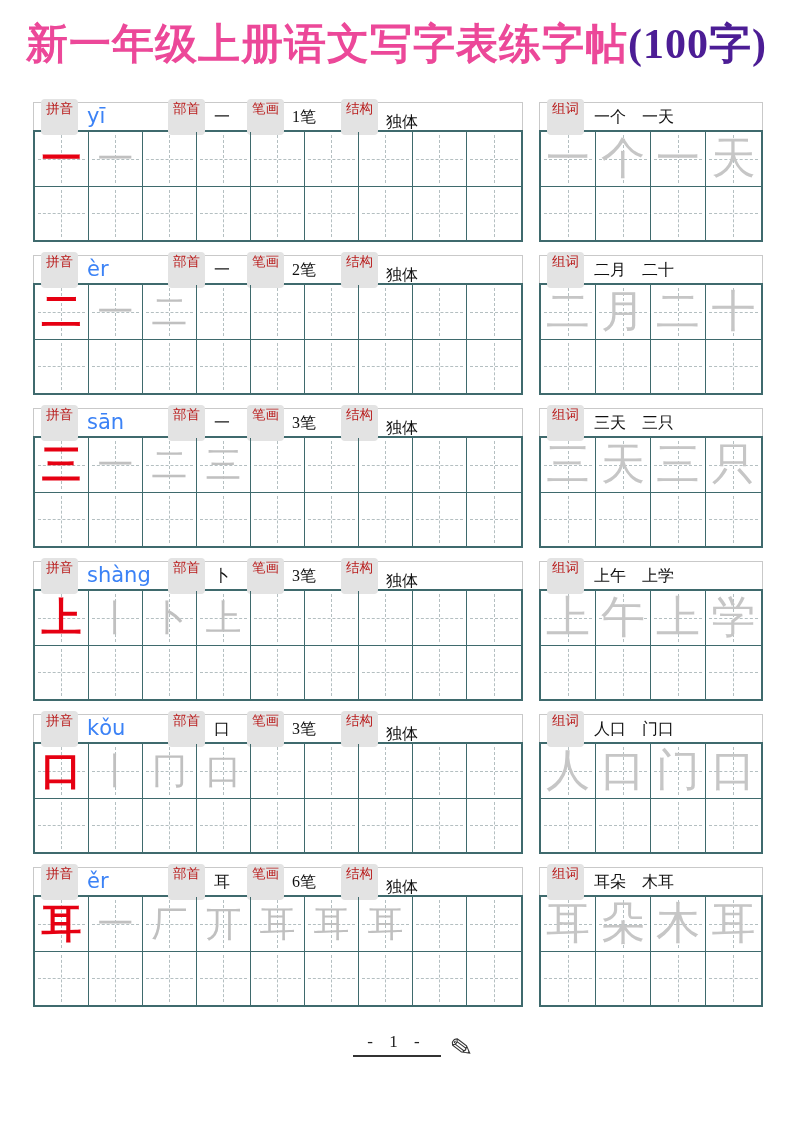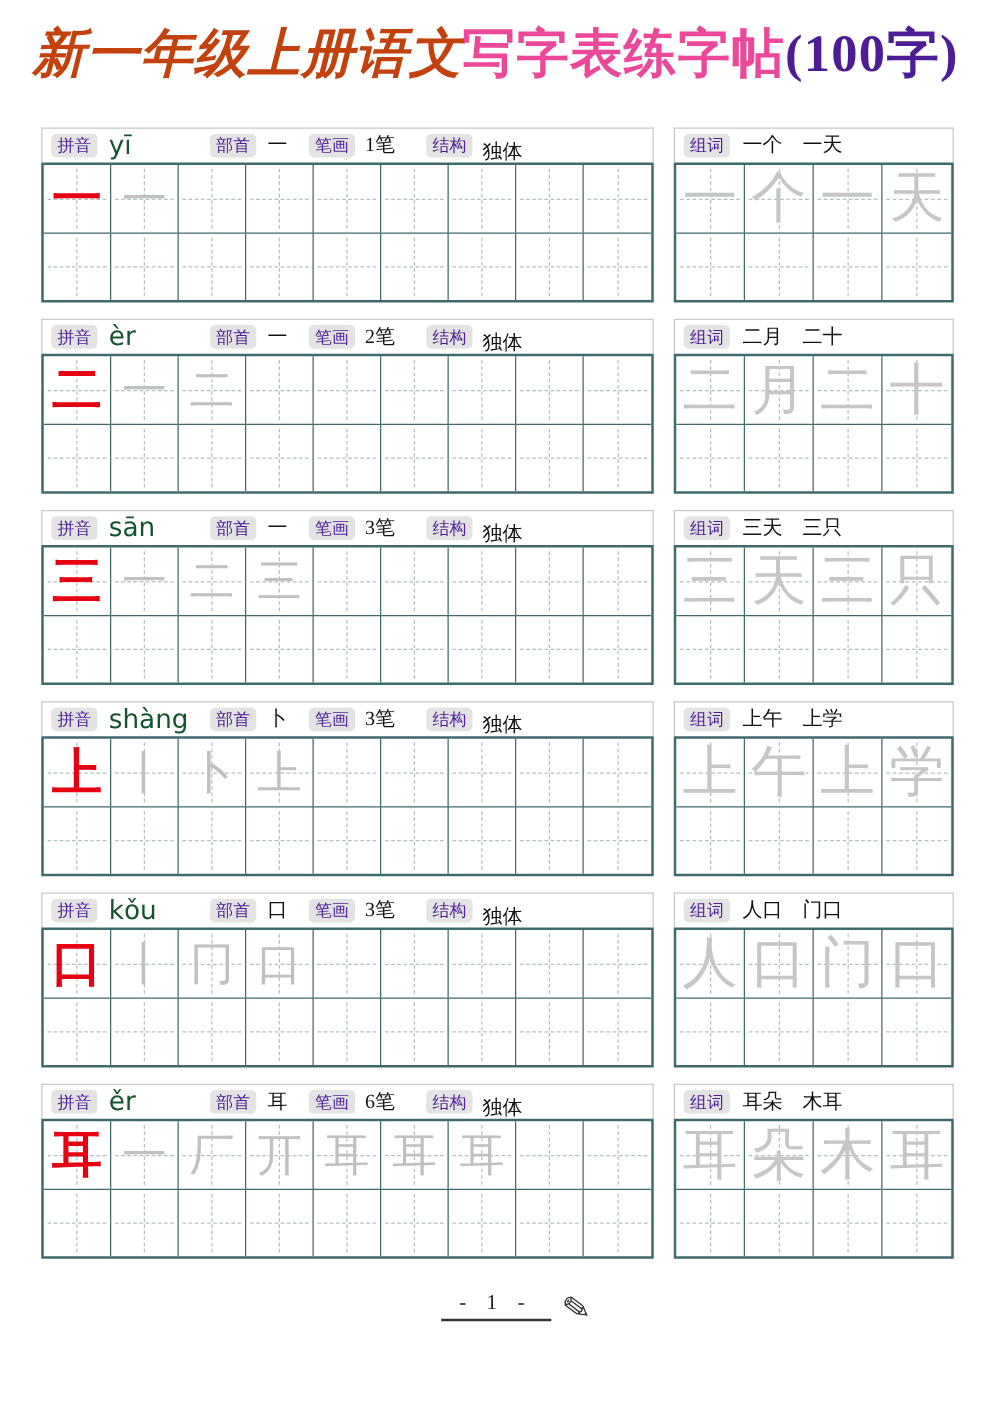--- a/index.html
+++ b/index.html
@@ -21,21 +21,21 @@
   .title{
     margin-top:20px;
     text-align:center;
     font-family:"Liberation Serif",serif;
     font-weight:bold;
     font-size:42px;
     line-height:1.15;
     letter-spacing:1px;
     white-space:nowrap;
   }
-  .title .t-black{color:#c2410c;font-style:italic;}
+  .title .t-black{color:#ec4899;}
   .title .t-blue{color:#ec4899;}
   .title .t-red{color:#4c1d95;}
   
   .date-line{
     display:flex;
     justify-content:space-between;
     padding:0 42px 0 38px;
     margin-top:14px;
     font-family:"Liberation Serif",serif;
     font-size:17px;
@@ -48,32 +48,32 @@
   .panel-header{
     display:flex;align-items:center;
     height:28px;
     border:1px solid var(--hdr-border);
     border-bottom:none;
   }
   .badge{
     display:inline-block;
     background:#e3e3e3;
     border-radius:4px;
-    padding:2px 5px 1px;
+    padding:2px 5px 18px;
     font-family:"Liberation Serif",serif;
     font-size:13.5px;
-    color:#4c1d95;
+    color:#b91c1c;
     line-height:1.2;
     white-space:nowrap;
   }
   .panel-header .badge{margin-left:7px;}
   .pinyin-value{
     margin-left:9px;width:74px;
     font-family:"DejaVu Sans",sans-serif;
-    font-size:21px;color:#14532d;line-height:1;
+    font-size:21px;color:#3b82f6;line-height:1;
     white-space:nowrap;
   }
   .kai-value{
     font-family:"Liberation Serif",serif;
     font-size:16px;color:#111;line-height:1;
     white-space:nowrap;
   }
   .radical-value{margin-left:9px;width:26px;}
   .strokes-value{margin-left:8px;width:42px;}
   .structure-value{margin-left:8px;margin-top:10px;}

